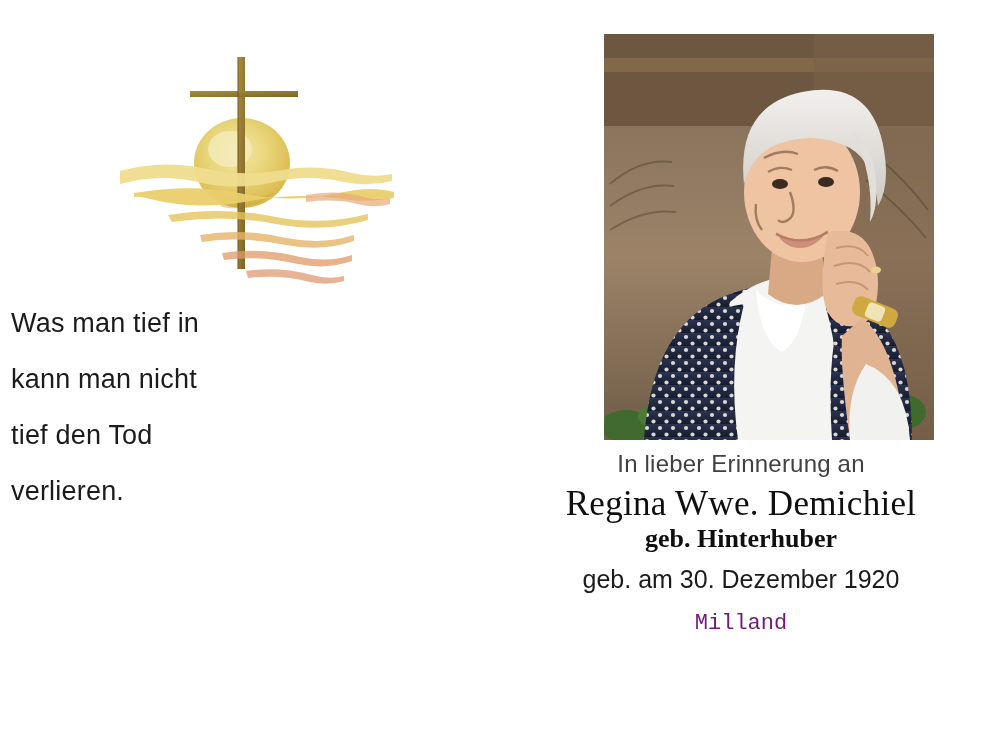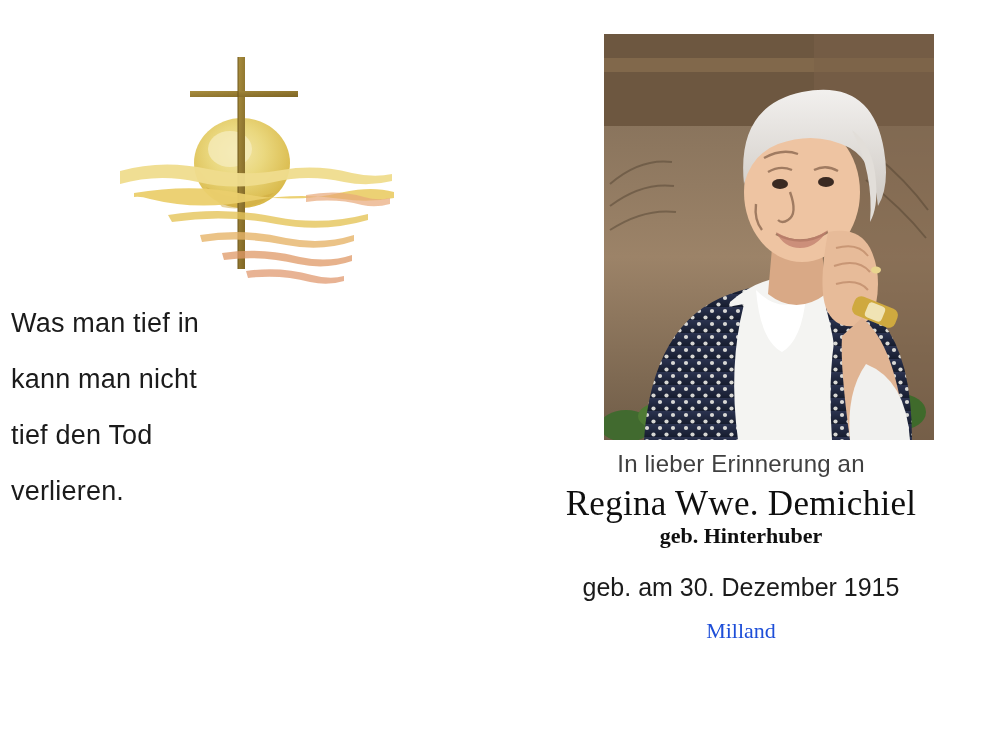--- a/index.html
+++ b/index.html
@@ -99,37 +99,37 @@
     font-family: "Liberation Serif", serif;
     font-size: 35px;
     font-weight: normal;
     color: #0f0f0f;
     margin: 0;
     letter-spacing: 0.3px;
     line-height: 1.12;
   }
   .mem-maiden {
     font-family: "Liberation Serif", serif;
-    font-size: 22px;
+    font-size: 26px;
     font-weight: bold;
     color: #0f0f0f;
-    margin: 0 0 20px 0;
+    margin: 0 0 8px 0;
     line-height: 1.2;
   }
   .mem-date {
     font-family: "Liberation Sans", sans-serif;
     font-size: 25px;
     color: #1b1b1b;
     margin: 0;
     line-height: 1.38;
   }
   .mem-place {
-    font-family: Liberation Serif, serif;
+    font-family: Liberation Mono, monospace;
     font-size: 22px;
-    color: #1d4ed8;
+    color: #701a75;
     margin: 14px 0 0 0;
   }
 </style>
 </head>
 <body>
 
 <div class="card">
 
   <div class="left-panel">
 
@@ -270,17 +270,17 @@
         <path d="M262 330 q40 16 44 76 l-60 0 q-4 -48 16 -76 z" fill="#f1f1ef"></path>
 
         <ellipse cx="272" cy="236" rx="5" ry="3.4" fill="#e8d48e"></ellipse>
       </svg>
     </div>
 
     <div class="memorial">
       <p class="mem-intro">In lieber Erinnerung an</p>
       <p class="mem-name">Regina Wwe. Demichiel</p>
       <p class="mem-maiden">geb. Hinterhuber</p>
-      <p class="mem-date">geb. am 30. Dezember 1915</p>
+      <p class="mem-date">geb. am 30. Dezember 1920</p>
       <p class="mem-place">Milland</p>
     </div>
   </div>
 </div>
 
 </body></html>

